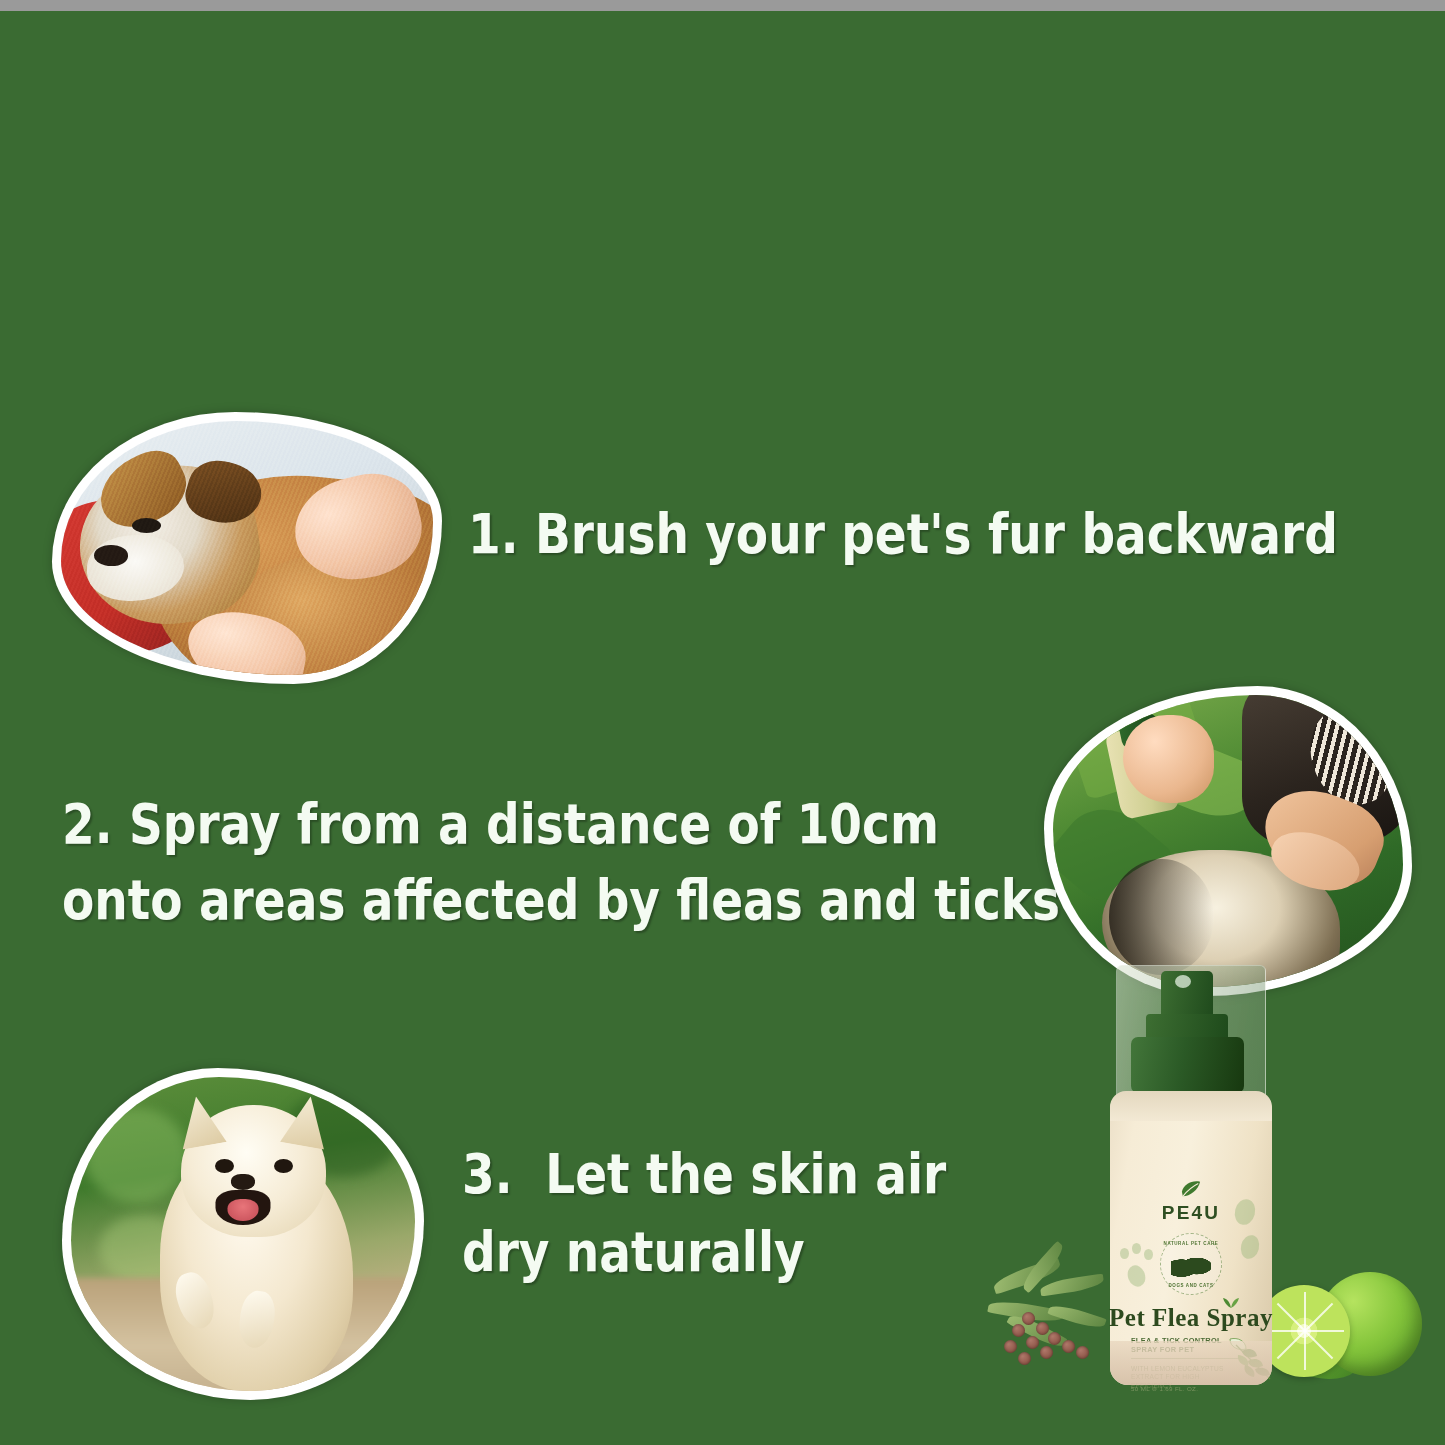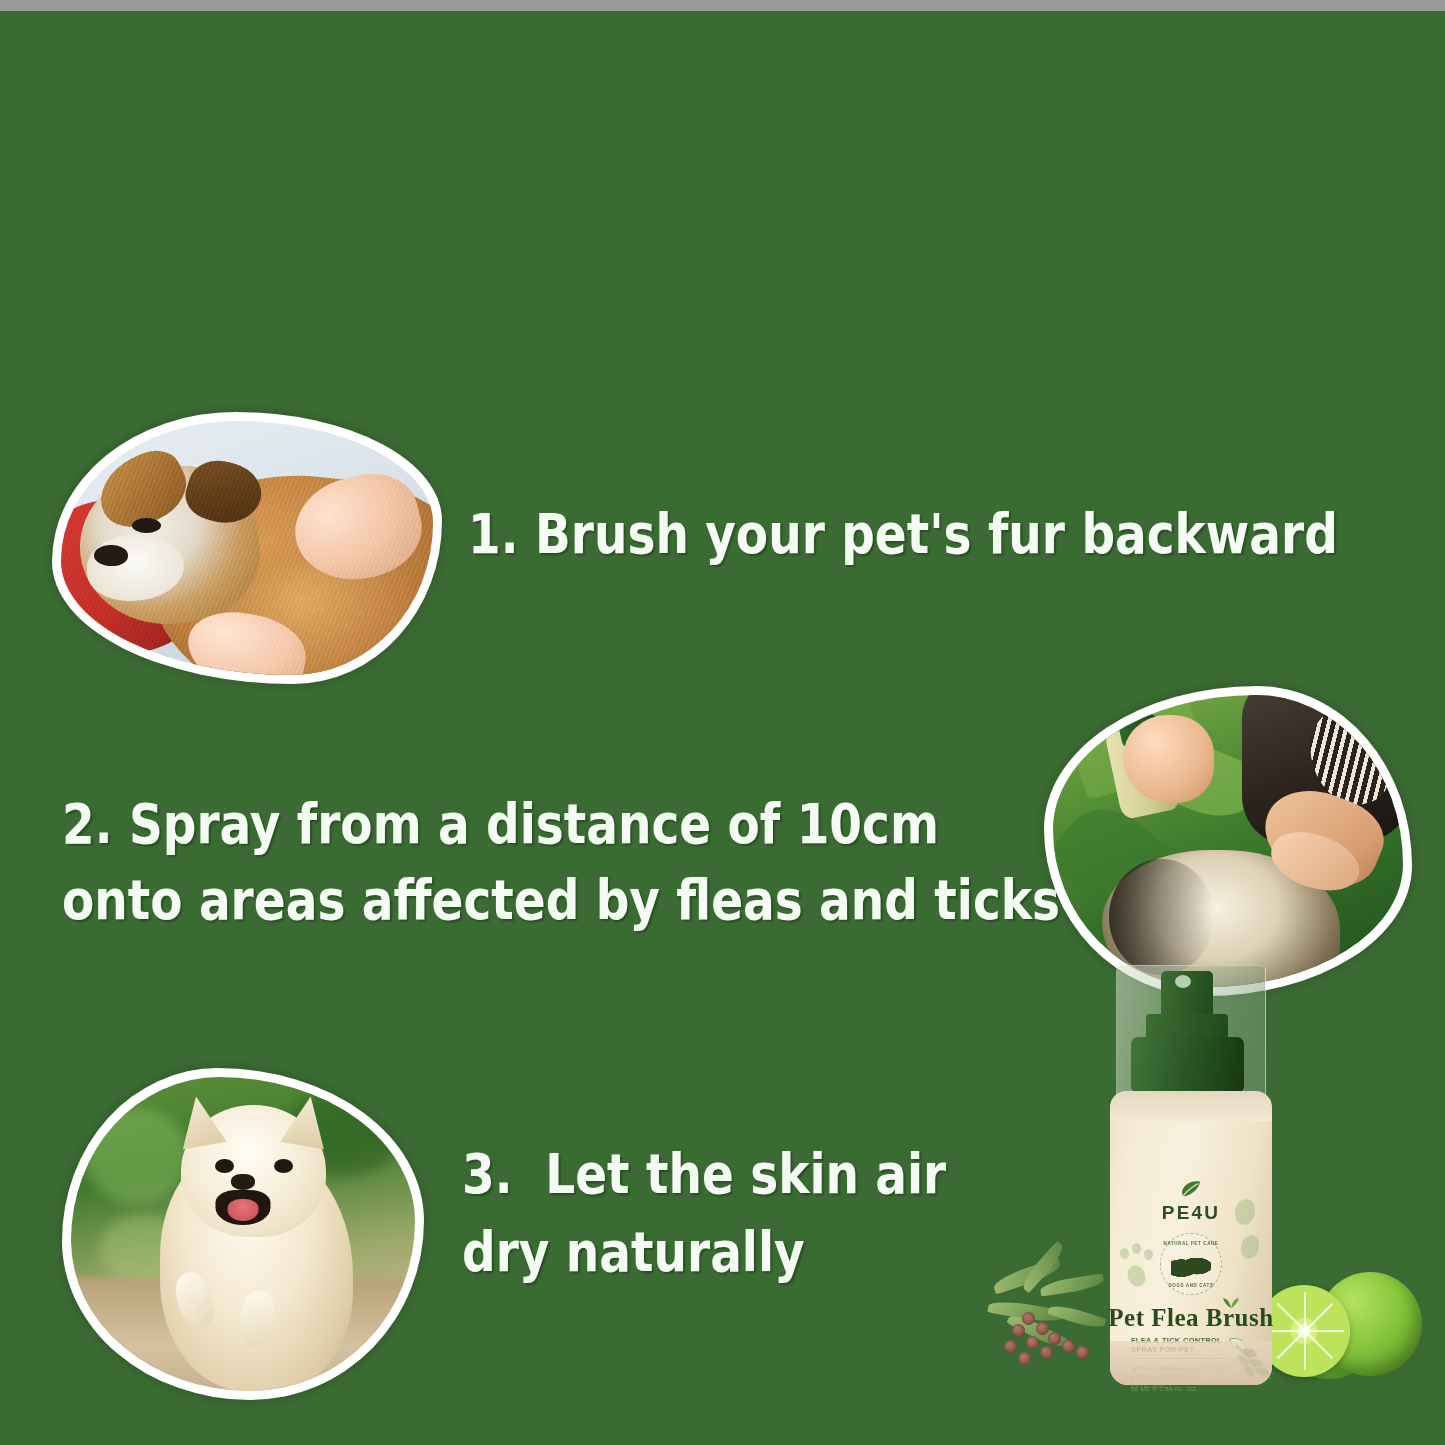--- a/index.html
+++ b/index.html
@@ -452,21 +452,21 @@
       <div class="silhouette"></div>
       <div class="arc-bot">DOGS AND CATS</div>
     </div>
 
     <div class="name-leaves">
       <svg viewBox="0 0 20 12" width="20" height="12" aria-hidden="true">
         <path d="M10 11 C6 9, 3 5, 2 1 C7 2, 9 6, 10 11 Z" fill="#4d8a33"></path>
         <path d="M10 11 C14 9, 17 5, 18 1 C13 2, 11 6, 10 11 Z" fill="#69a345"></path>
       </svg>
     </div>
-    <div class="product-name">Pet Flea Brush</div>
+    <div class="product-name">Pet Flea Spray</div>
 
     <div class="sub1">
       <div>FLEA &amp; TICK CONTROL</div>
       <div>SPRAY FOR PET</div>
     </div>
     <div class="rule"></div>
     <div class="sub2">
       <div>WITH LEMON EUCALYPTUS</div>
       <div>EXTRACT FOR HIGH EFFICIENCY</div>
     </div>

